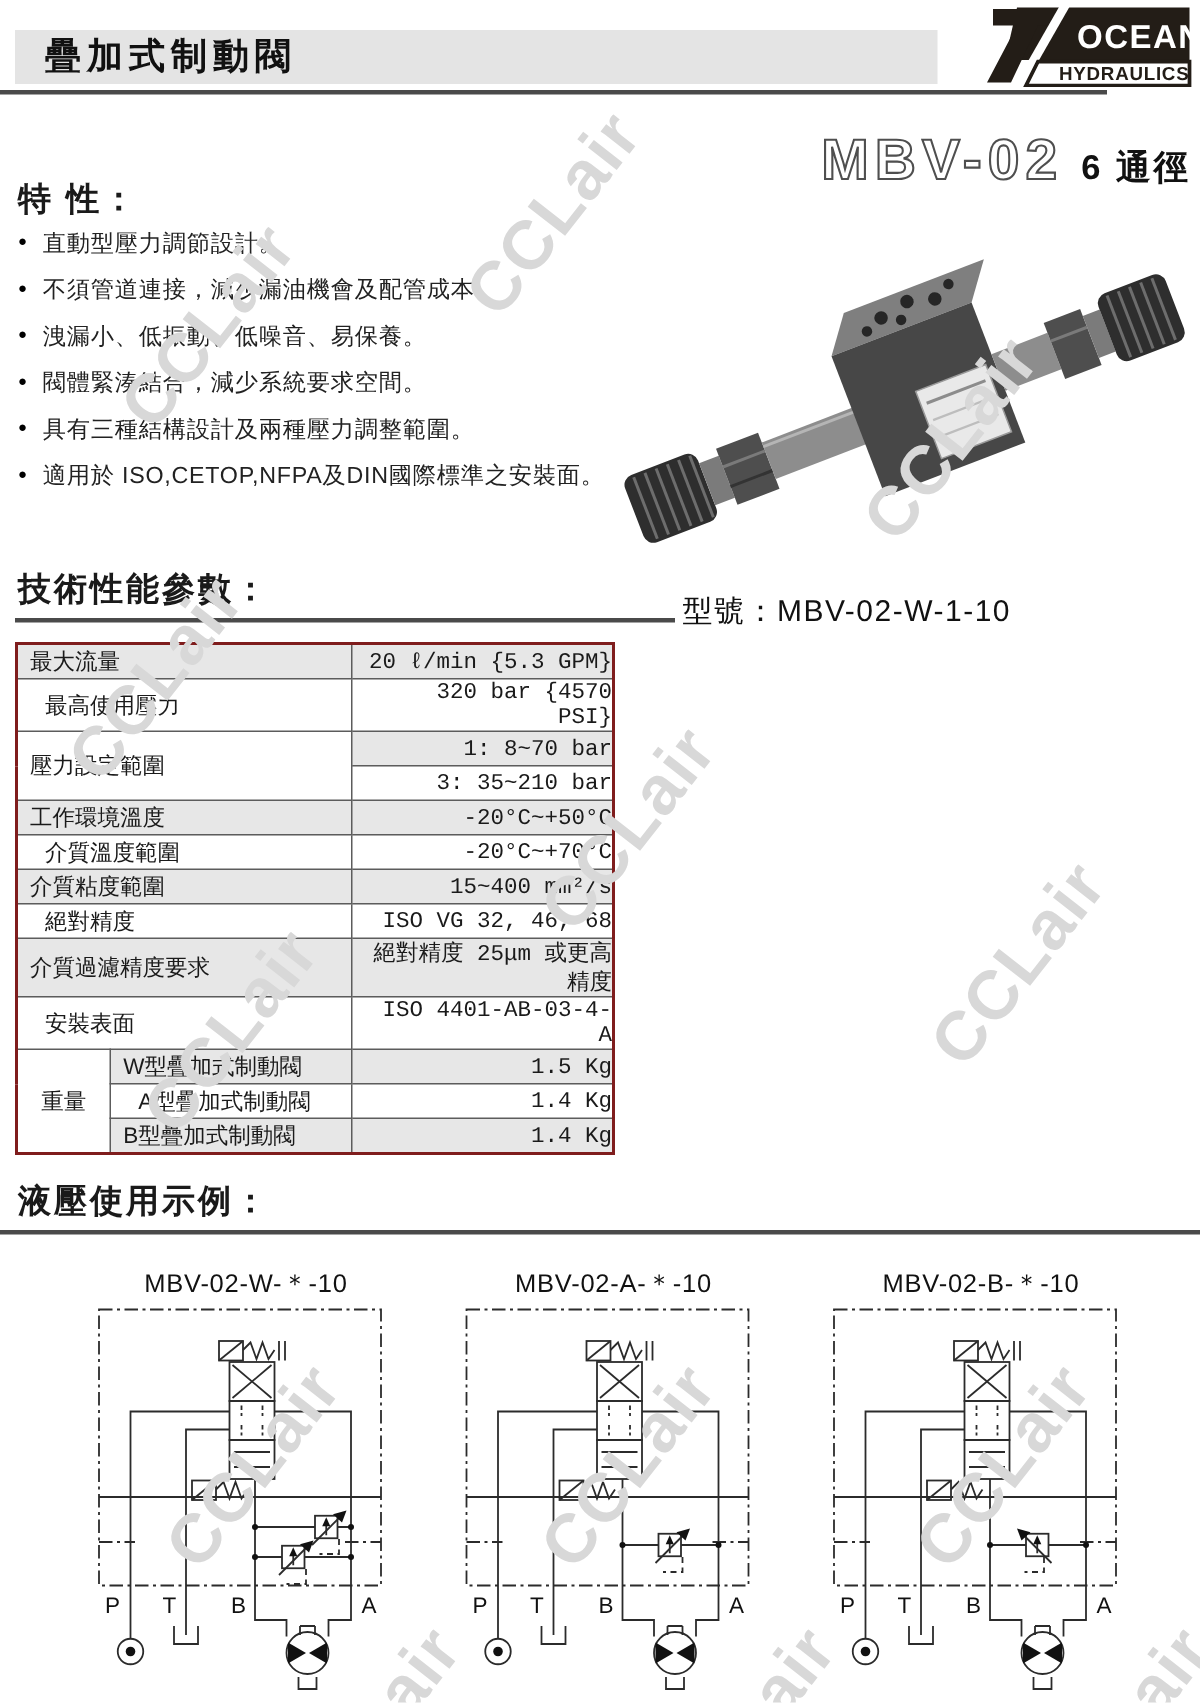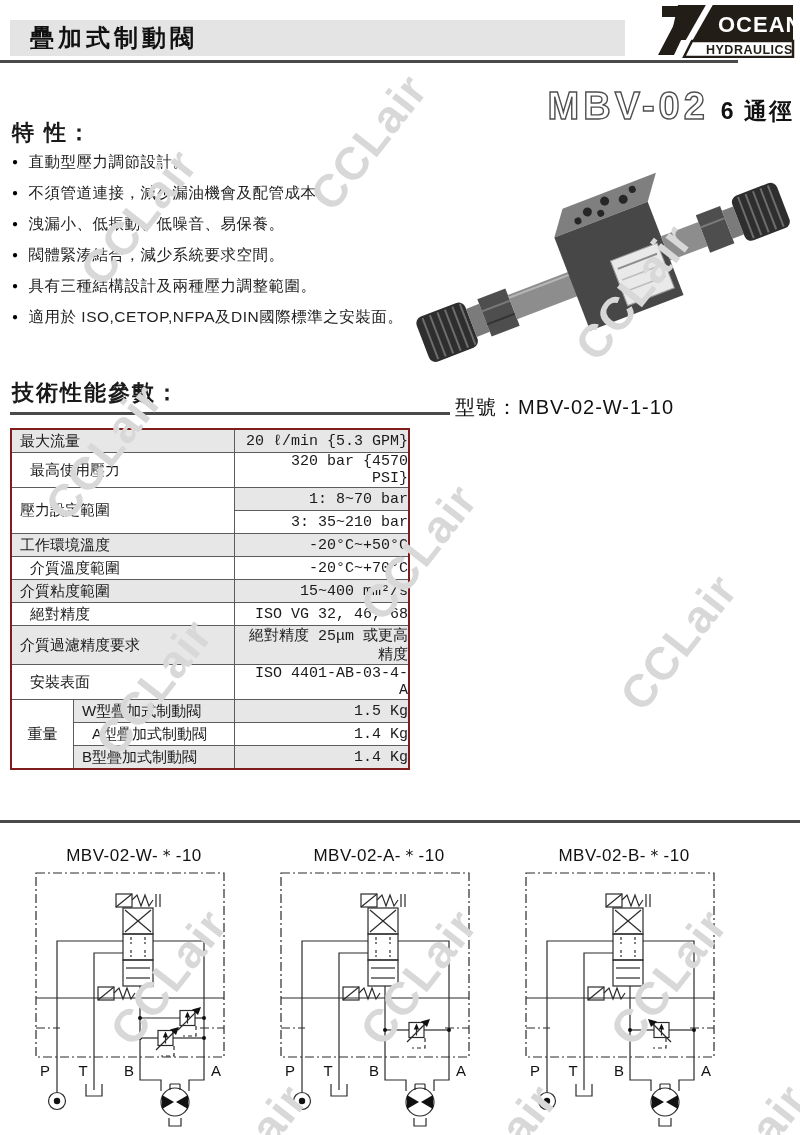--- a/index.html
+++ b/index.html
@@ -38,21 +38,21 @@
   table.specs td.lbl{padding-left:8px;text-align:left;}
   table.specs td.val{text-align:right;font-family:Liberation Mono, monospace;}
   table.specs td.g{background:#e7e7e7;}
   table.specs td.w{background:#ffffff;padding-left:18px;}
   table.specs td.merged{background:#ffffff;padding-left:8px;text-align:left;margin-left:14px;}
   table.specs td.wlbl{background:transparent;text-align:center;}
 
   
   .examples-heading{position:absolute;left:12px;top:786px;font-size:22px;font-weight:700;letter-spacing:2px;}
   .examples-rule{position:absolute;left:0;top:820px;width:800px;height:3px;background:#4a4a4a;}
-  .diagrams{position:absolute;left:0;top:840px;width:800px;display:flex;padding-left:28px;gap:10px;box-sizing:border-box;}
+  .diagrams{position:absolute;left:0;top:840px;width:800px;display:flex;padding-left:58px;gap:10px;box-sizing:border-box;}
   .dgm{position:relative;width:235px;height:295px;flex:0 0 auto;}
   .dgm-title{position:absolute;left:0;top:4px;width:212px;text-align:center;font-size:17px;letter-spacing:0.5px;color:#111;}
   .dgm svg.circ{position:absolute;left:0;top:0;}
   .port{position:absolute;width:18px;text-align:center;font-size:15px;font-weight:500;color:#111;top:222px;}
   .port.p{left:8px;}.port.t{left:46px;}.port.b{left:92px;}.port.a{left:179px;}
 
   
   .wm-layer{position:absolute;left:0;top:0;width:800px;height:1135px;pointer-events:none;z-index:5;}
   .wm{position:absolute;font-size:46px;font-weight:700;color:#d8d8d8;white-space:nowrap;
       transform:rotate(-52deg);mix-blend-mode:darken;letter-spacing:1px;}
@@ -220,20 +220,21 @@
       <td class="lbl w">A型疊加式制動閥</td>
       <td class="val w">1.4 Kg</td>
     </tr>
     <tr>
       <td class="lbl g">B型疊加式制動閥</td>
       <td class="val g">1.4 Kg</td>
     </tr>
   </tbody>
     </table>
 
+  <div class="examples-heading">液壓使用示例：</div>
   <div class="examples-rule"></div>
 
   <svg width="0" height="0" style="position:absolute">
     <defs>
       <g id="dgm-base" stroke="#2b2b2b" stroke-width="1.2" fill="none">
 
         <rect x="8" y="33" width="188" height="184" stroke-dasharray="9 3 2 3"></rect>
         <line x1="8" y1="158" x2="196" y2="158"></line>
         <line x1="8" y1="188" x2="32" y2="188" stroke-dasharray="9 3 2 3"></line>
         <line x1="172" y1="188" x2="196" y2="188" stroke-dasharray="9 3 2 3"></line>

